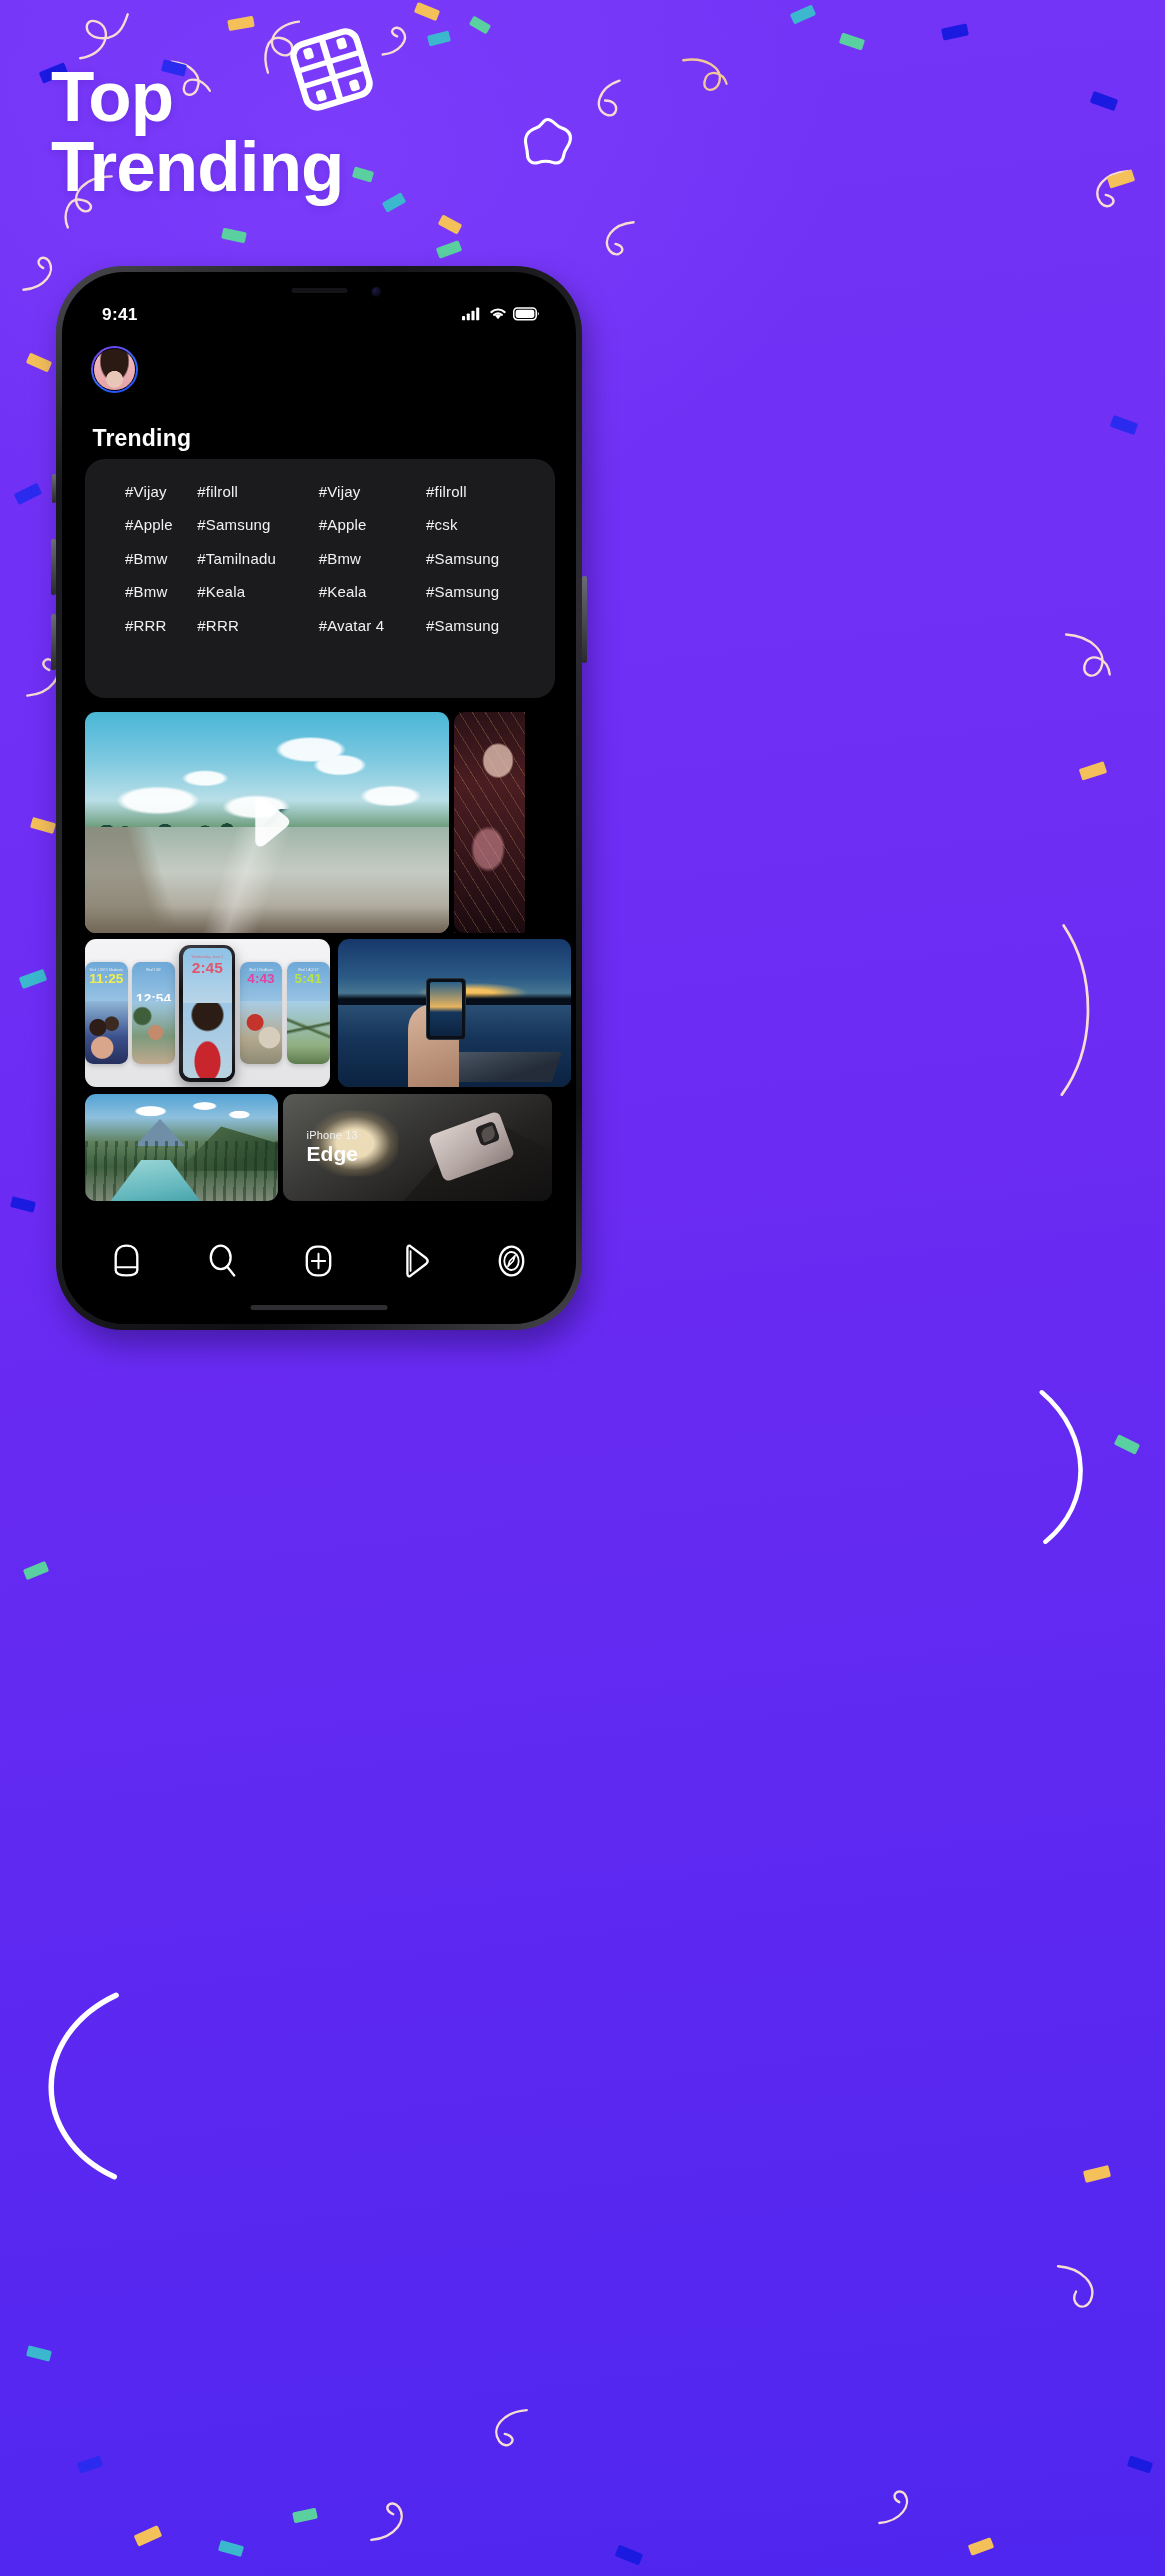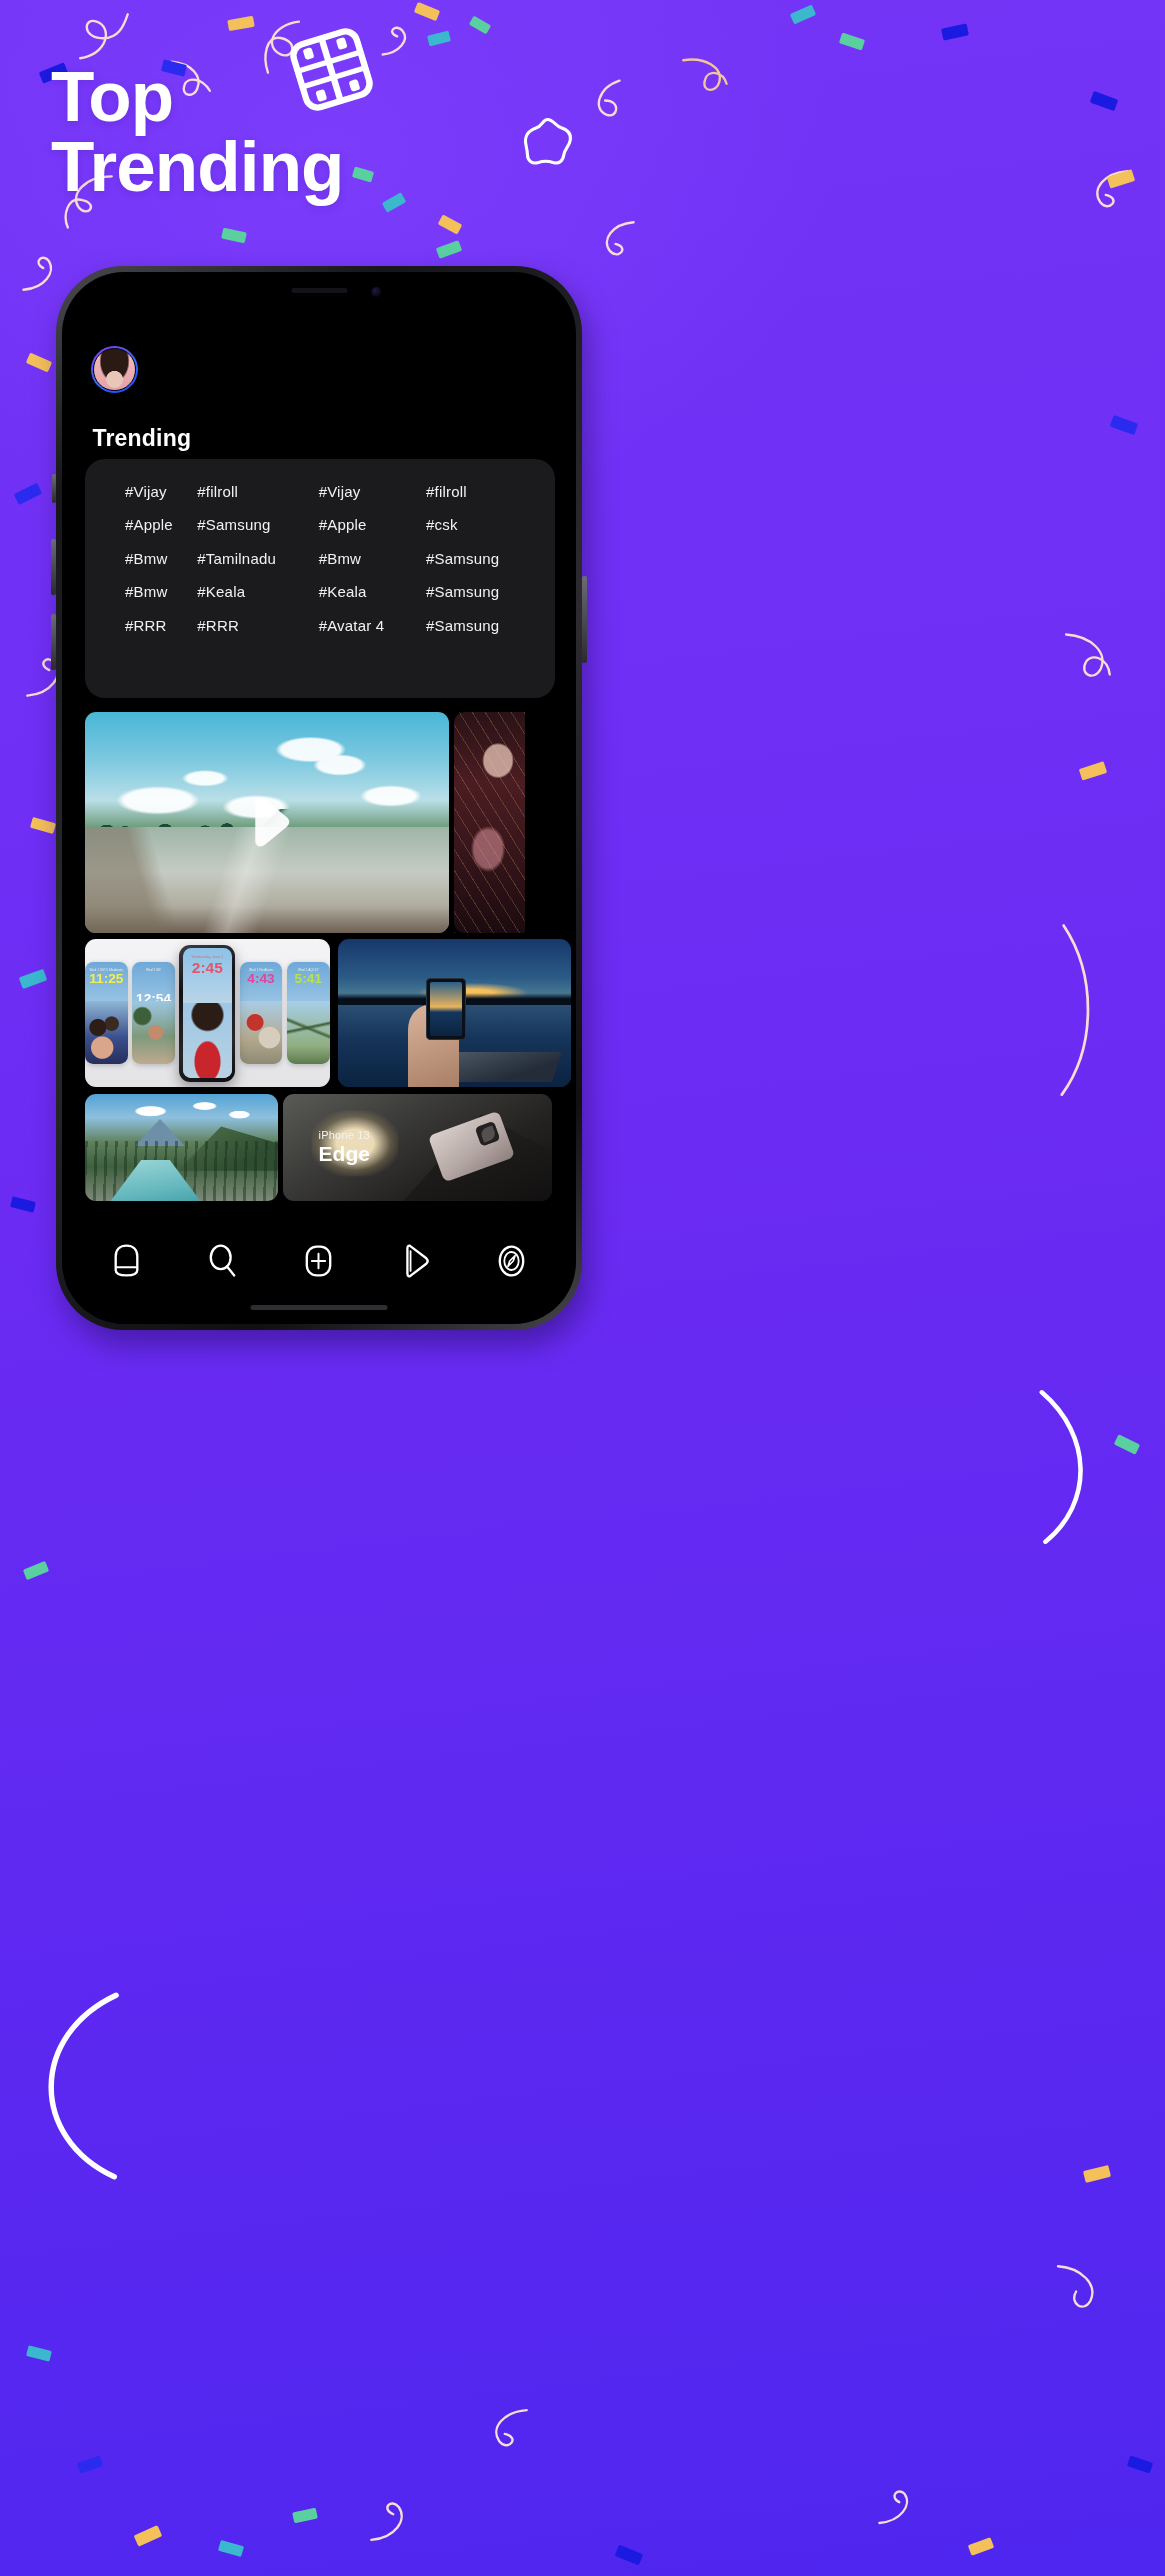--- a/index.html
+++ b/index.html
@@ -372,21 +372,21 @@
   .edge-tile .device {
     position:absolute; right: 16%; top: 26%; width: 75px; height: 49px;
     background: linear-gradient(160deg,#d9cfcb 0%, #b3a6a2 60%, #8c7f7c 100%);
     transform: rotate(-20deg); border-radius: 6.4px;
   }
   .edge-tile .device::after {
     content:""; position:absolute; right: 8.2px; top: 8.2px; width: 20px; height: 20px;
     border-radius: 4.6px; background: #55504e;
     box-shadow: inset 6.4px 6.4px 0 -2.7px #232021, inset -5.5px -5.5px 0 -2.7px #232021;
   }
-  .edge-cap { position:absolute; left: 36px; top: 35px; z-index: 4; text-align: center; }
+  .edge-cap { position:absolute; left: 24px; top: 35px; z-index: 4; text-align: center; }
   .edge-sub { color:#f3f3f3; font-size: 11px; letter-spacing: 0.2px; }
   .edge-main { color:#fff; font-size: 21px; font-weight: bold; line-height: 1.1; margin-top: 0.9px; }
 
   
   .tabbar {
     position: absolute; left: 0; right: 0; bottom: 0; height: 98px;
     display: flex; align-items: flex-start; justify-content: space-between;
     padding: 16.4px 33px 0 33px; background: #000;
   }
   .tab { width: 53px; height: 47px; display: flex; align-items: center; justify-content: center; }
@@ -526,20 +526,41 @@
       <div class="btn-side btn-power"></div>
 
       <div class="phone-inner-ring">
         <div class="screen">
 
           <div class="notch">
             <div class="speaker"></div>
             <div class="cam"></div>
           </div>
 
+          <div class="statusbar">
+            <div class="st-time">9:41</div>
+            <div class="st-icons">
+              <svg width="20" height="13.7" viewBox="0 0 22 15">
+                <rect x="0" y="10" width="3.4" height="4.6" rx="1" fill="#fff"></rect>
+                <rect x="5.2" y="7" width="3.4" height="7.6" rx="1" fill="#fff"></rect>
+                <rect x="10.4" y="4" width="3.4" height="10.6" rx="1" fill="#fff"></rect>
+                <rect x="15.6" y="0.6" width="3.4" height="14" rx="1" fill="#fff"></rect>
+              </svg>
+              <svg width="18" height="13.7" viewBox="0 0 20 15">
+                <path d="M10 13.4 L6.6 9.4 A5.4 5.4 0 0 1 13.4 9.4 Z" fill="#fff"></path>
+                <path d="M2.6 5.6 A11 11 0 0 1 17.4 5.6" fill="none" stroke="#fff" stroke-width="2.3" stroke-linecap="round"></path>
+                <path d="M5.6 8.6 A7 7 0 0 1 14.4 8.6" fill="none" stroke="#fff" stroke-width="2.3" stroke-linecap="round"></path>
+              </svg>
+              <svg width="27" height="13.7" viewBox="0 0 30 15">
+                <rect x="0.8" y="1" width="25" height="13" rx="4" fill="none" stroke="#fff" stroke-width="1.7"></rect>
+                <rect x="2.9" y="3" width="20.8" height="9" rx="2.4" fill="#fff"></rect>
+                <path d="M27.6 5.4 A2.6 2.6 0 0 1 27.6 9.6 Z" fill="#fff"></path>
+              </svg>
+            </div>
+          </div>
 
           <div class="search-row">
             <div class="avatar">
               <div class="avatar-in"></div>
             </div>
           </div>
 
           <div class="sec-title">Trending</div>
 
           <div class="tag-card">

